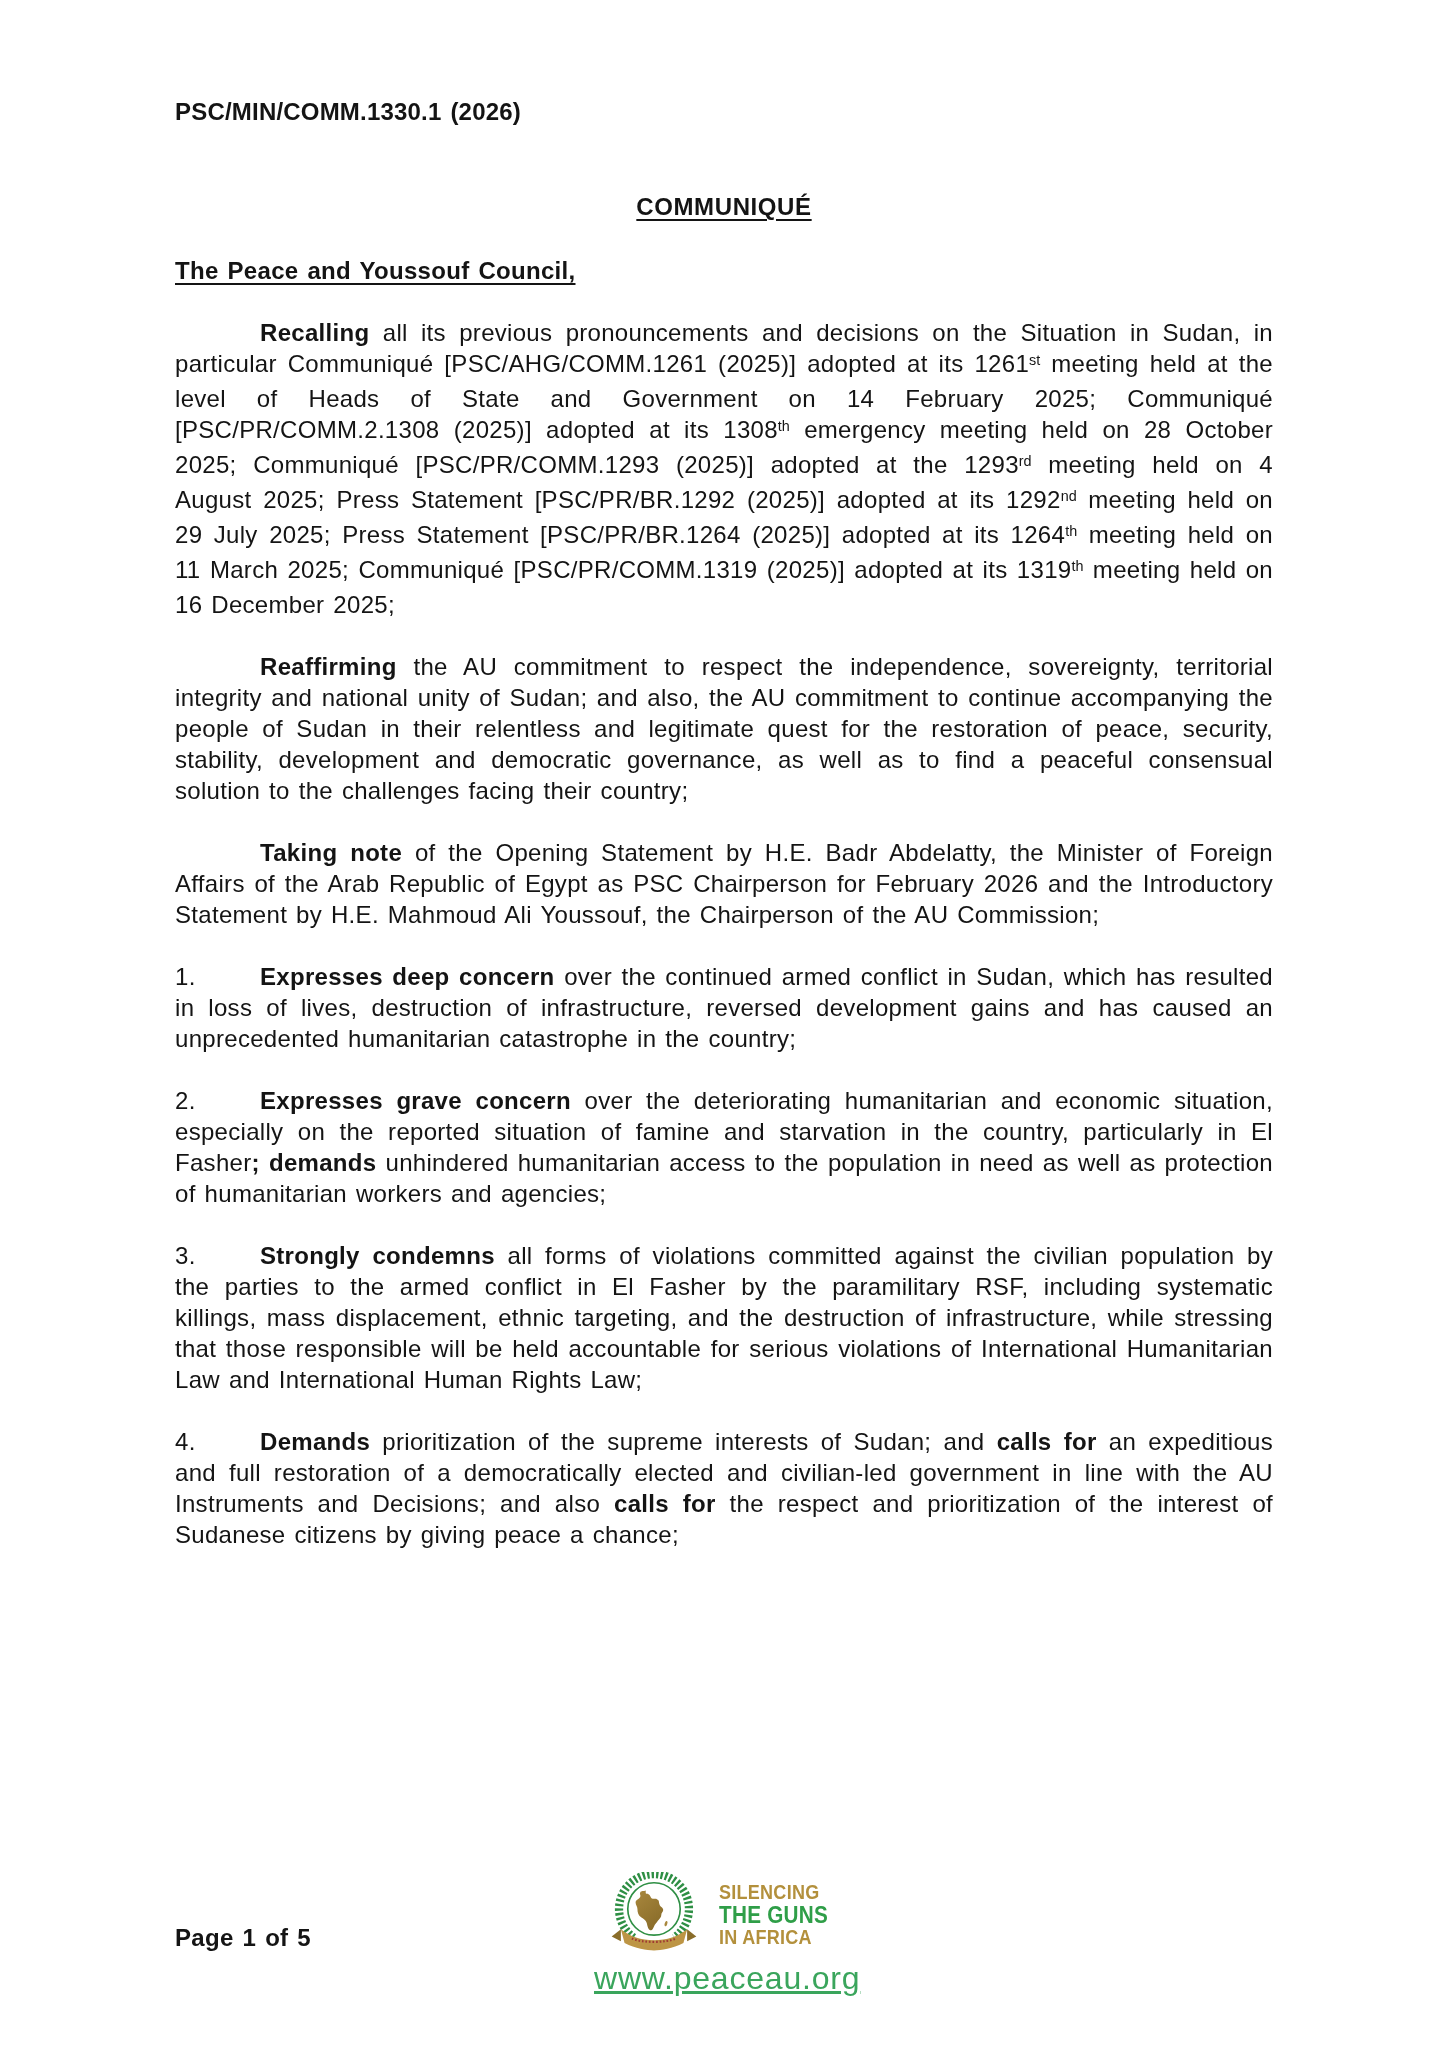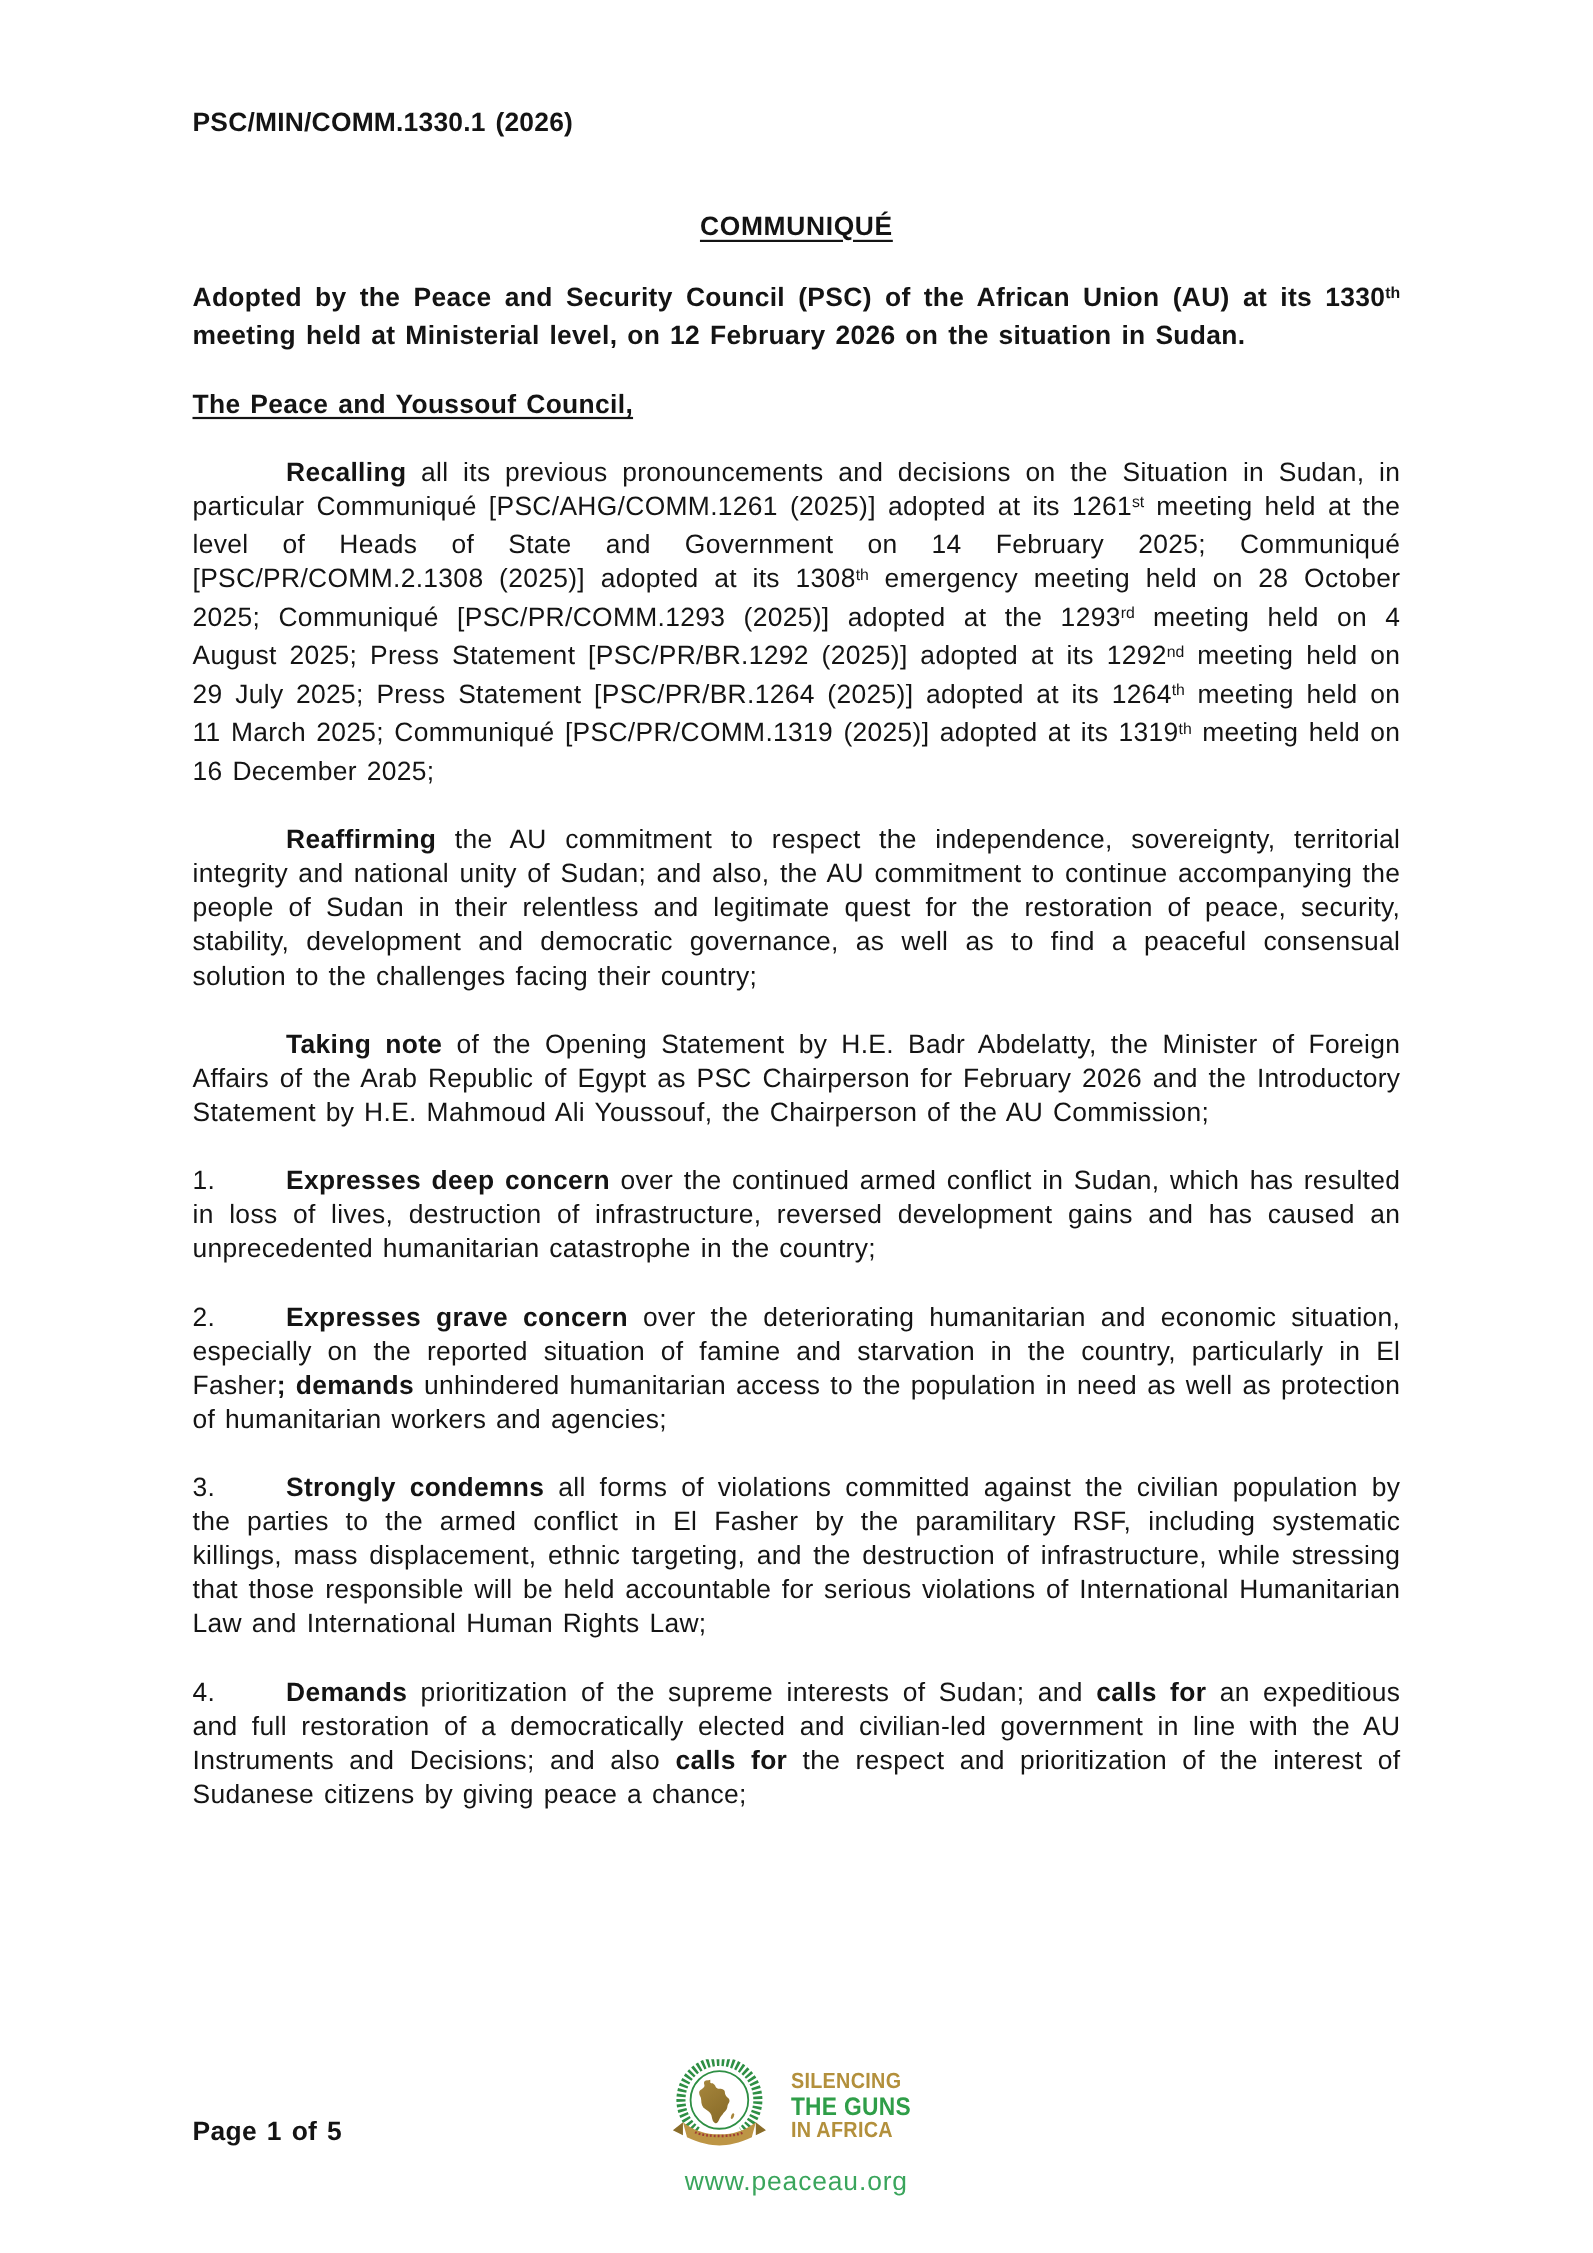--- a/index.html
+++ b/index.html
@@ -91,38 +91,38 @@
   }
   .logo-text {
     text-align: left;
     transform: scaleX(0.9);
     transform-origin: left center;
     font-weight: 700;
   }
   .logo-line1, .logo-line3 { font-size: 20px; line-height: 21px; letter-spacing: 0.3px; }
   .logo-line2 { font-size: 23px; line-height: 24px; letter-spacing: 0.3px; }
   .logo-url {
-    margin-top: 13px;
-    font-size: 24px;
+    margin-top: 3px;
+    font-size: 32px;
     letter-spacing: 0.8px;
     font-weight: 400;
+    text-decoration: underline;
   }
 </style>
 </head>
 <body>
 
 <div class="page">
 
   <div class="content">
 
     <div class="doc-ref">PSC/MIN/COMM.1330.1 (2026)</div>
 
     <div class="doc-title">COMMUNIQUÉ</div>
 
-    <p class="para bold-para"><span class="rt-b">Adopted by the Peace and Security Council (PSC) of the African Union (AU) at its 1330</span><span class="rt-b rt-sup">th</span><span class="rt-b"> meeting held at Ministerial level, on 12 February 2026 on the situation in Sudan.</span></p>
 
     <div class="heading">The Peace and Youssouf Council,</div>
 
     <p class="para indent"><span class="rt-bi">Recalling</span><span> all its previous pronouncements and decisions on the Situation in Sudan, in particular Communiqué [PSC/AHG/COMM.1261 (2025)] adopted at its 1261</span><span class="rt-sup">st</span><span> meeting held at the level of Heads of State and Government on 14 February 2025; Communiqué [PSC/PR/COMM.2.1308 (2025)] adopted at its 1308</span><span class="rt-sup">th</span><span> emergency meeting held on 28 October 2025; Communiqué [PSC/PR/COMM.1293 (2025)] adopted at the 1293</span><span class="rt-sup">rd</span><span> meeting held on 4 August 2025; Press Statement [PSC/PR/BR.1292 (2025)] adopted at its 1292</span><span class="rt-sup">nd</span><span> meeting held on 29 July 2025; Press Statement [PSC/PR/BR.1264 (2025)] adopted at its 1264</span><span class="rt-sup">th</span><span> meeting held on 11 March 2025; Communiqué [PSC/PR/COMM.1319 (2025)] adopted at its 1319</span><span class="rt-sup">th</span><span> meeting held on 16 December 2025;</span></p>
 
     <p class="para indent"><span class="rt-bi">Reaffirming</span><span> the AU commitment to respect the independence, sovereignty, territorial integrity and national unity of Sudan; and also, the AU commitment to continue accompanying the people of Sudan in their relentless and legitimate quest for the restoration of peace, security, stability, development and democratic governance, as well as to find a peaceful consensual solution to the challenges facing their country;</span></p>
 
     <p class="para indent"><span class="rt-bi">Taking note</span><span> of the Opening Statement by H.E. Badr Abdelatty, the Minister of Foreign Affairs of the Arab Republic of Egypt as PSC Chairperson for February 2026 and the Introductory Statement by H.E. Mahmoud Ali Youssouf, the Chairperson of the AU Commission;</span></p>
 
 

